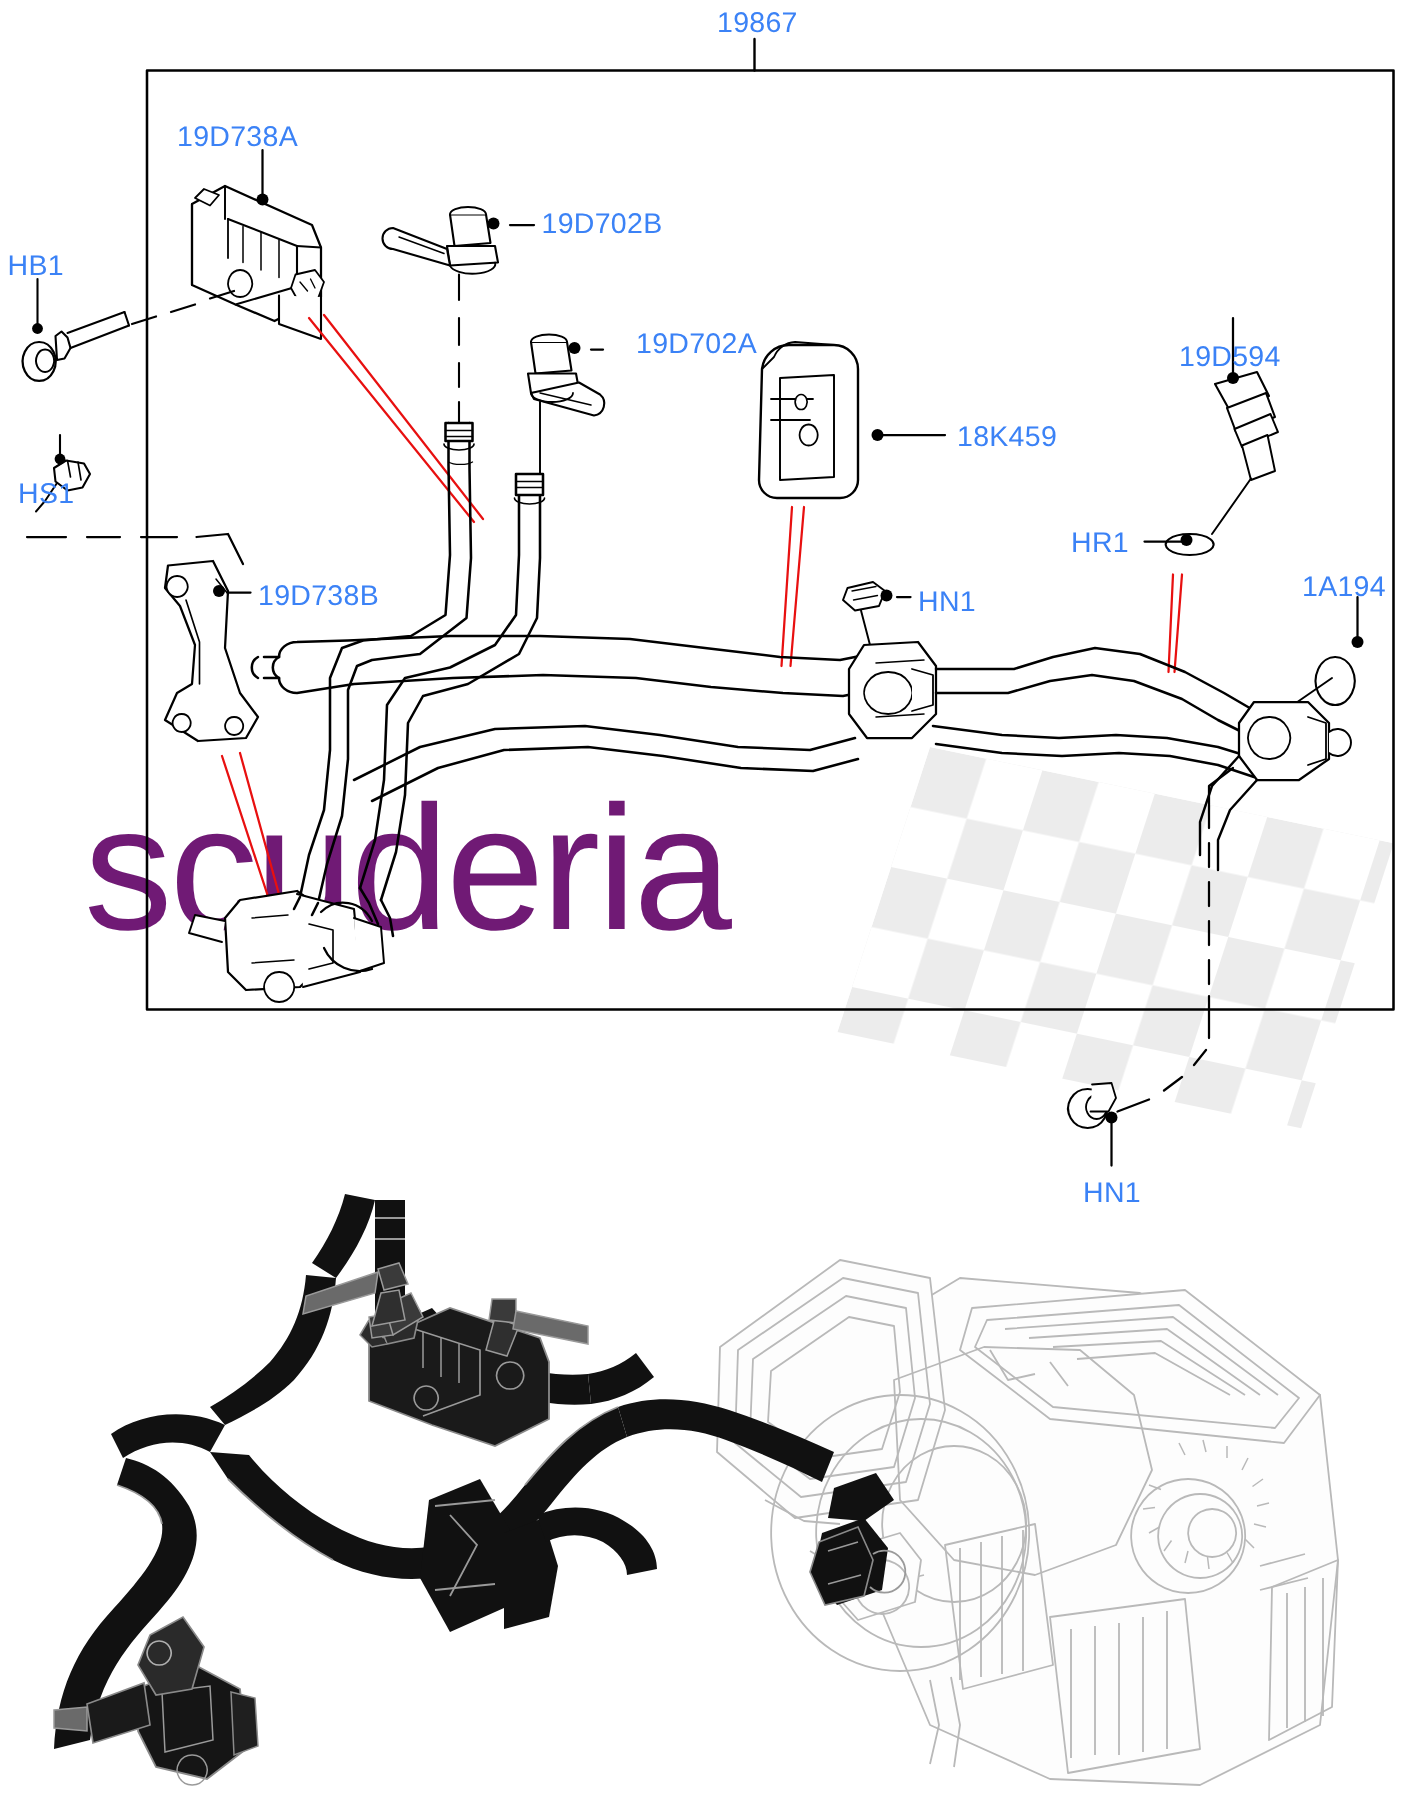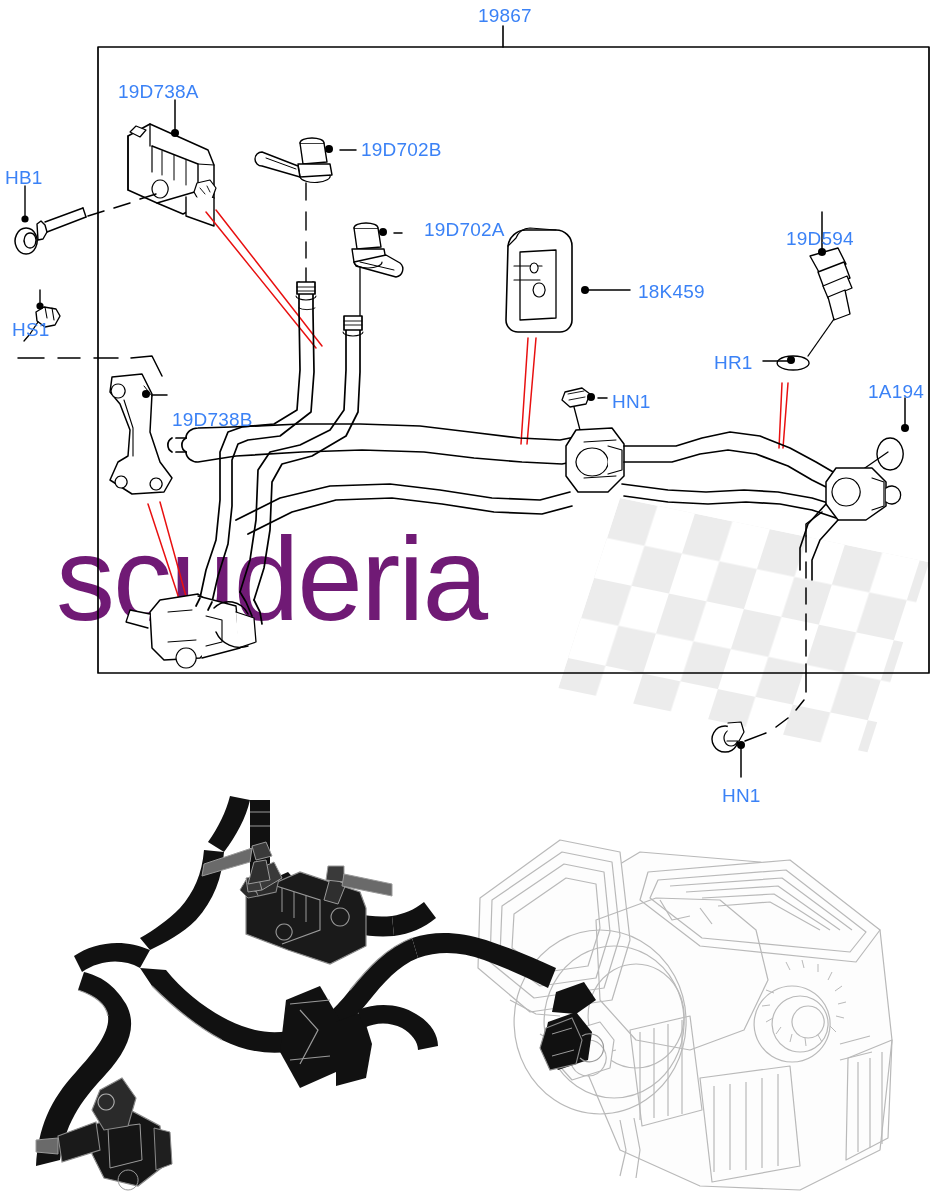--- a/index.html
+++ b/index.html
@@ -441,18 +441,18 @@
 
   <div class="lbl" style="left:478px; top:6px;">19867</div>
   <div class="lbl" style="left:118px; top:82px;">19D738A</div>
   <div class="lbl" style="left:5px;   top:168px;">HB1</div>
   <div class="lbl" style="left:12px;  top:272px;margin-top:48px;">HS1</div>
   <div class="lbl" style="left:361px; top:140px;">19D702B</div>
   <div class="lbl" style="left:424px; top:220px;">19D702A</div>
   <div class="lbl" style="left:638px; top:282px;">18K459</div>
   <div class="lbl" style="left:786px; top:193px;margin-top:36px;">19D594</div>
   <div class="lbl" style="left:714px; top:353px;">HR1</div>
-  <div class="lbl" style="left:172px; top:410px;">19D738B</div>
+  <div class="lbl" style="left:172px; top:388px;">19D738B</div>
   <div class="lbl" style="left:612px; top:392px;">HN1</div>
   <div class="lbl" style="left:868px; top:382px;">1A194</div>
   <div class="lbl" style="left:722px; top:786px;">HN1</div>
 
 </div>
 
 </body></html>

